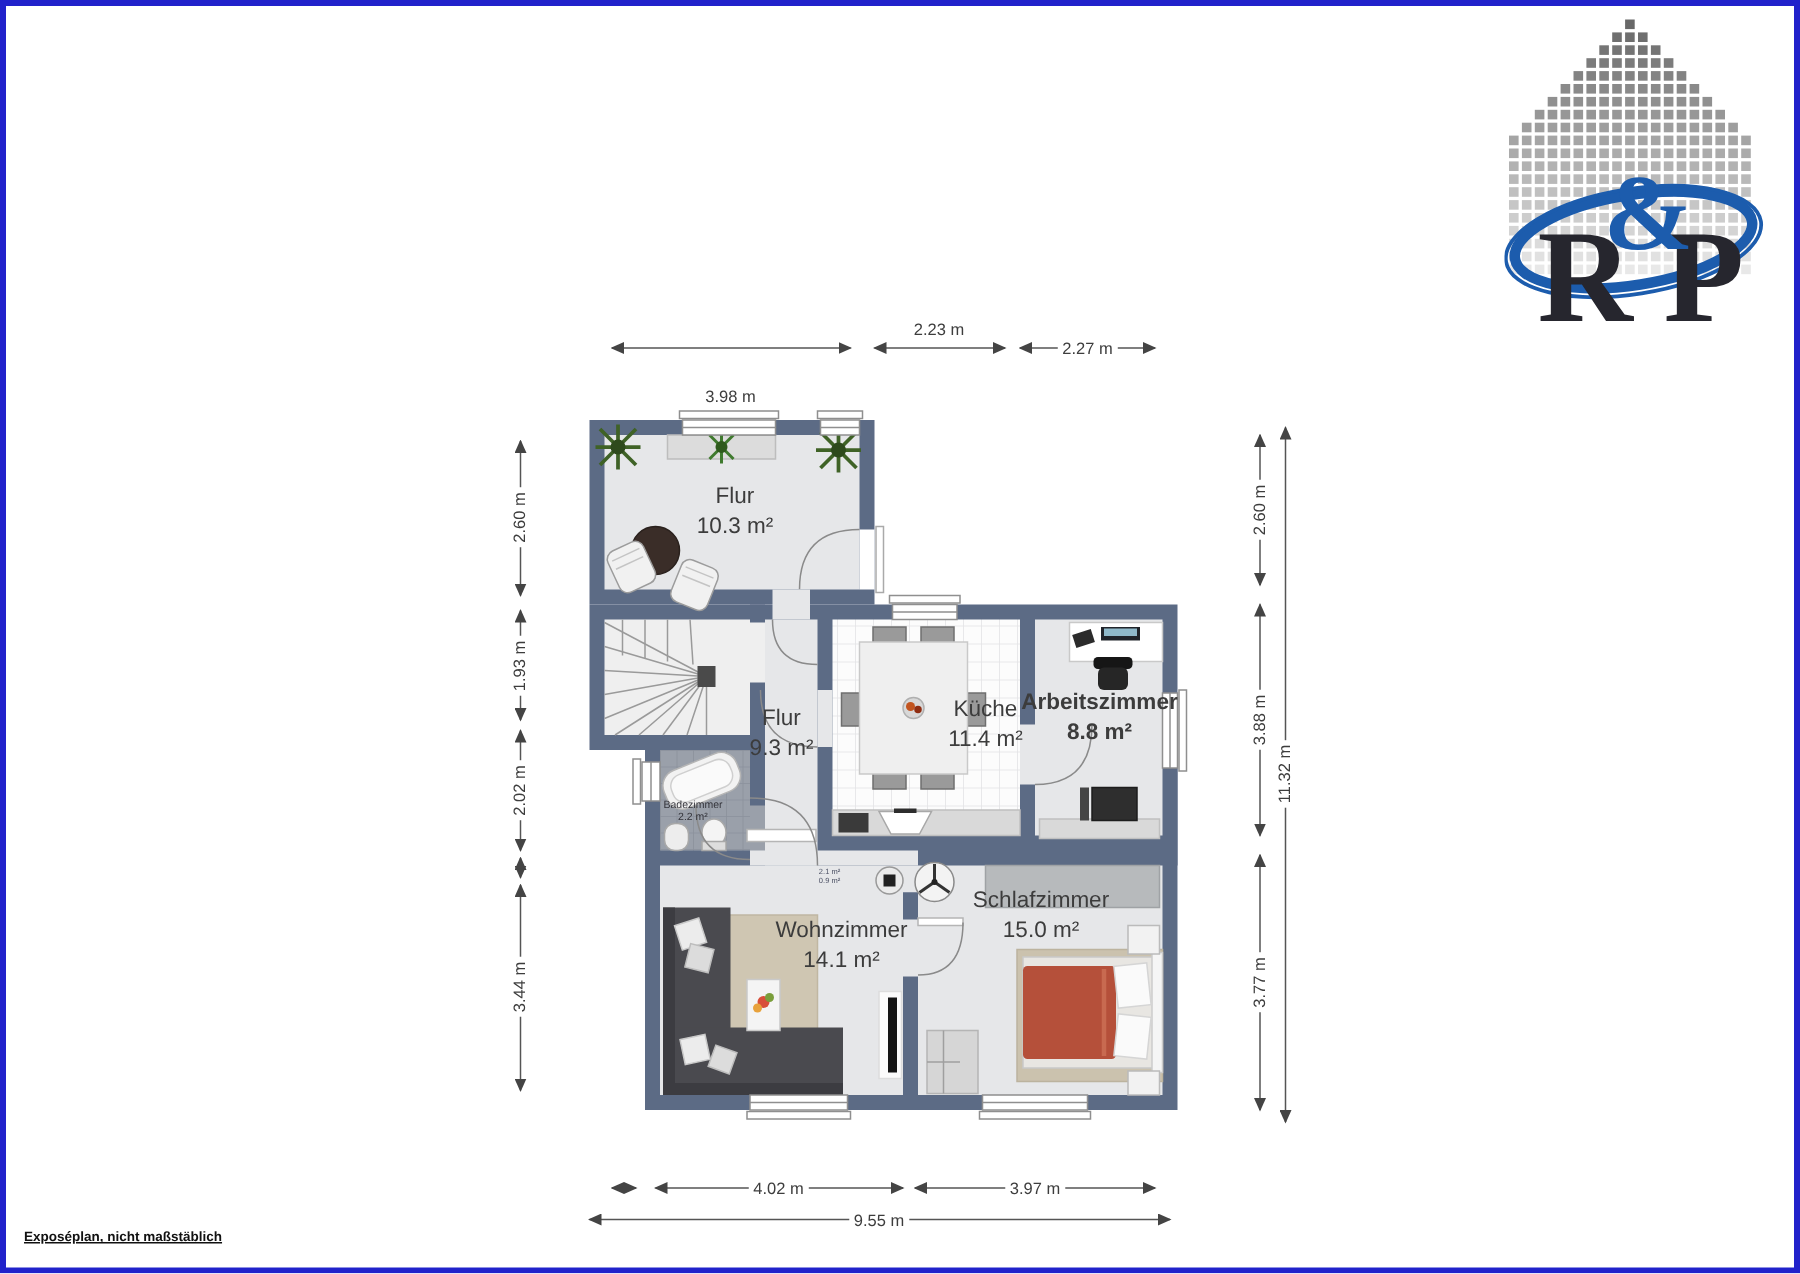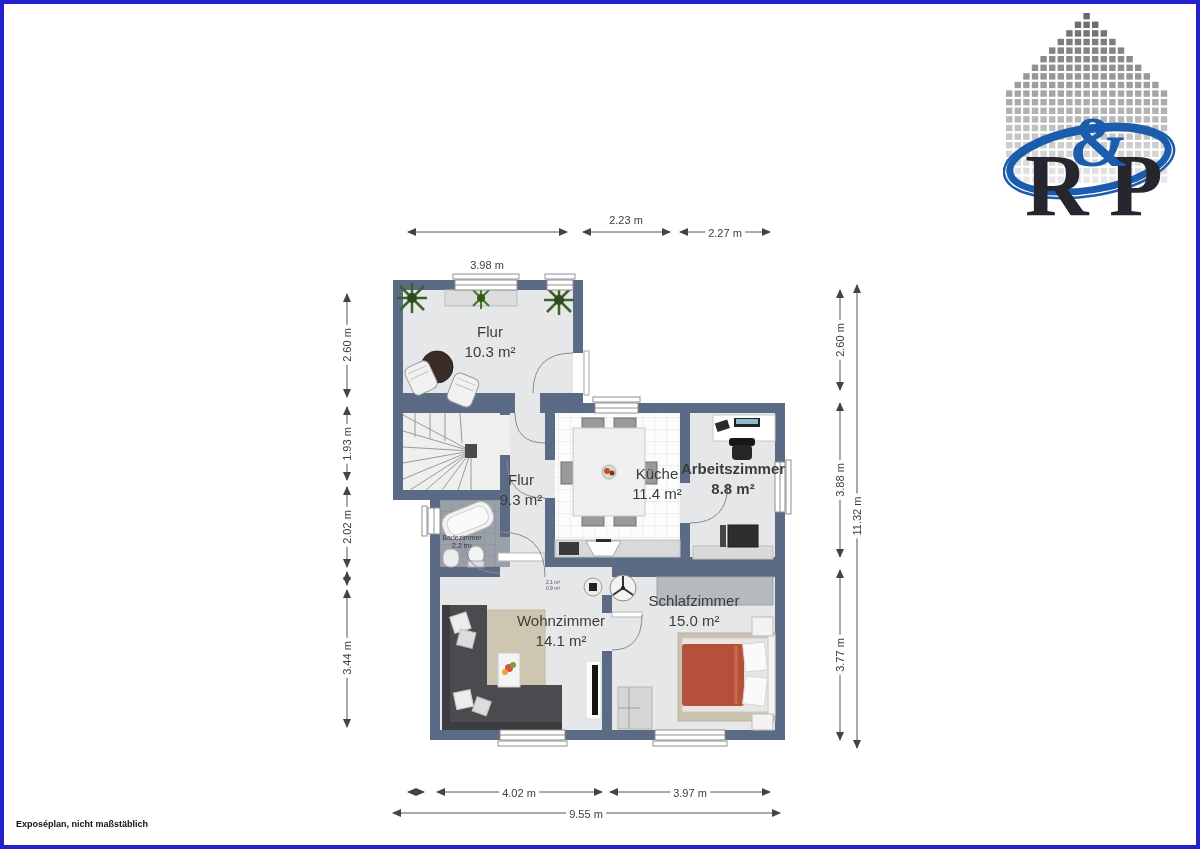--- a/index.html
+++ b/index.html
@@ -19,21 +19,21 @@
        background:#fff;padding:0 3px;white-space:nowrap;z-index:10;}
   .dim.v{transform:translate(-50%,-50%) rotate(-90deg);}
   
   .logo{position:absolute;left:1003px;top:10px;width:175px;height:225px;z-index:5;}
   .logo svg{position:absolute;left:0;top:0;}
   .logo-letter{position:absolute;font-family:"Liberation Serif",serif;font-weight:700;
                color:#26262e;line-height:1;z-index:6;}
   .logo-letter.r{left:22px;top:132px;font-size:88px;}
   .logo-letter.p{left:106px;top:132px;font-size:88px;}
   .logo-letter.amp{left:66px;top:96px;font-size:72px;color:#1c5cad;z-index:7;}
-  .footer-note{position:absolute;left:16px;top:819px;font-size:9px;font-weight:700;color:#111;z-index:10;}
+  .footer-note{position:absolute;left:16px;top:819px;font-size:9px;font-weight:700;color:#111;z-index:10;text-decoration:underline;}
 </style>
 </head>
 <body>
 
 <div class="page">
   <div class="frame"></div>
 
   <div class="logo">
     <svg width="175" height="225" viewBox="0 0 175 225">
       <g id="logo-squares">

